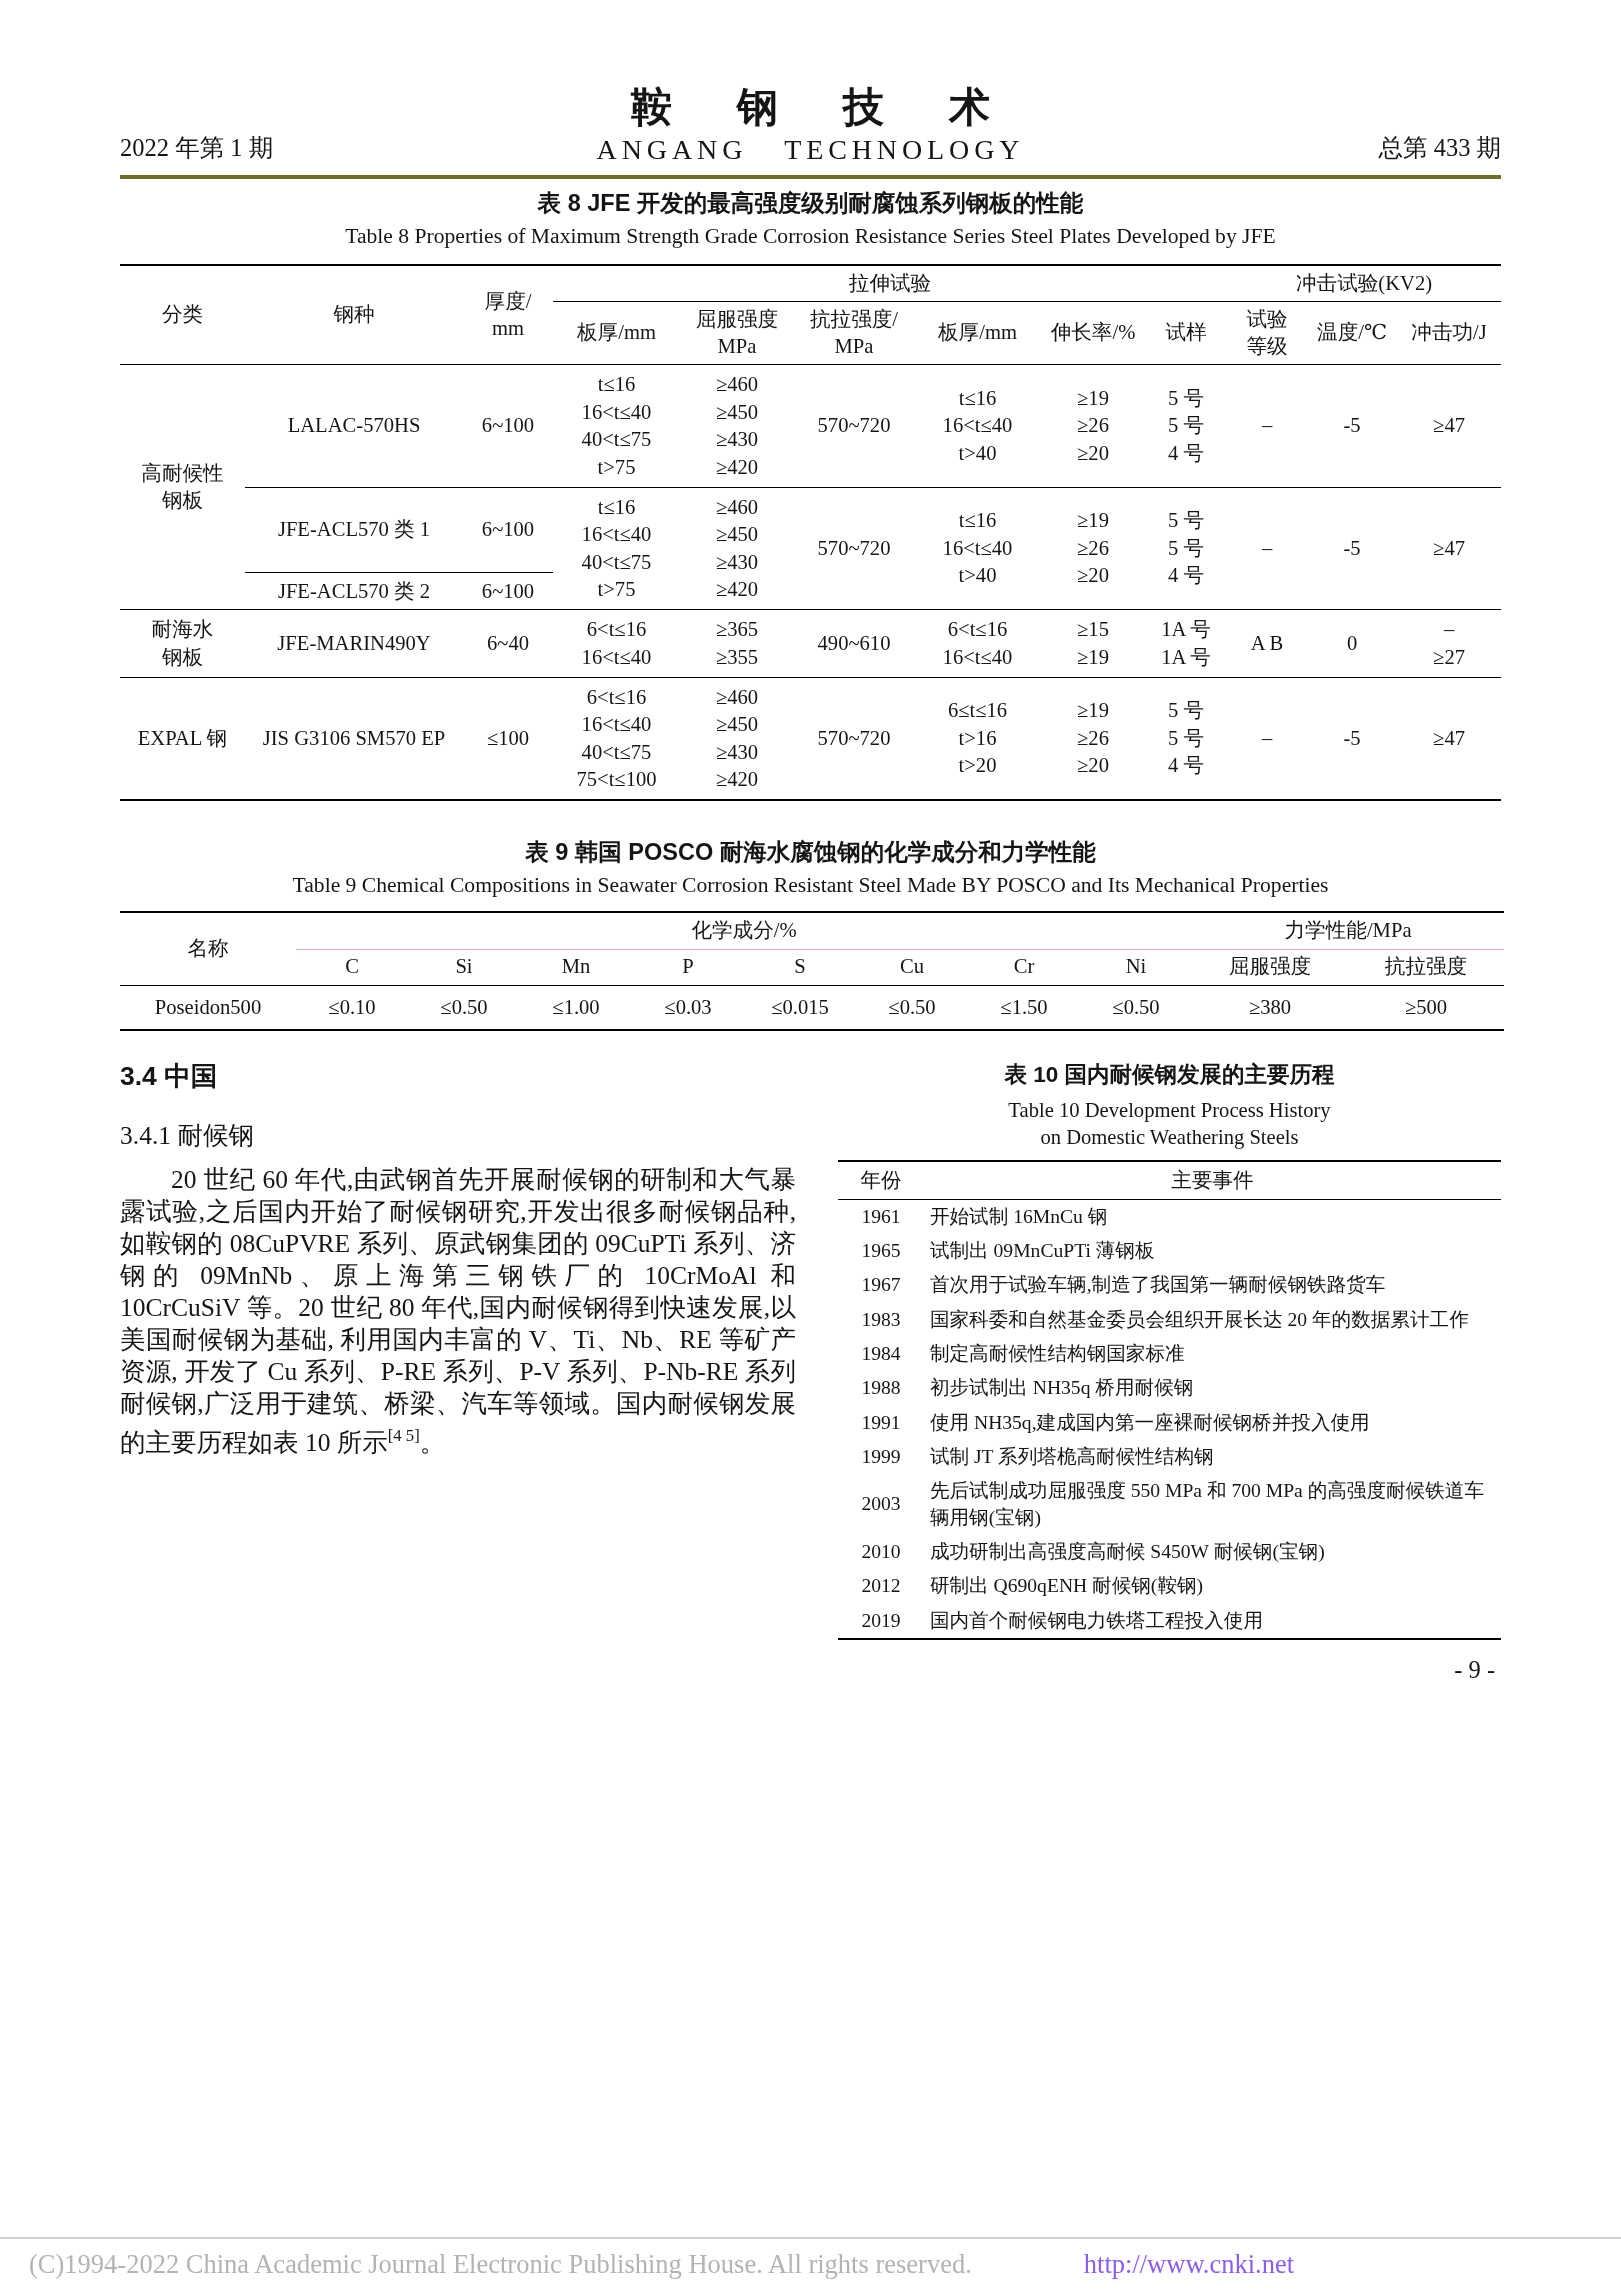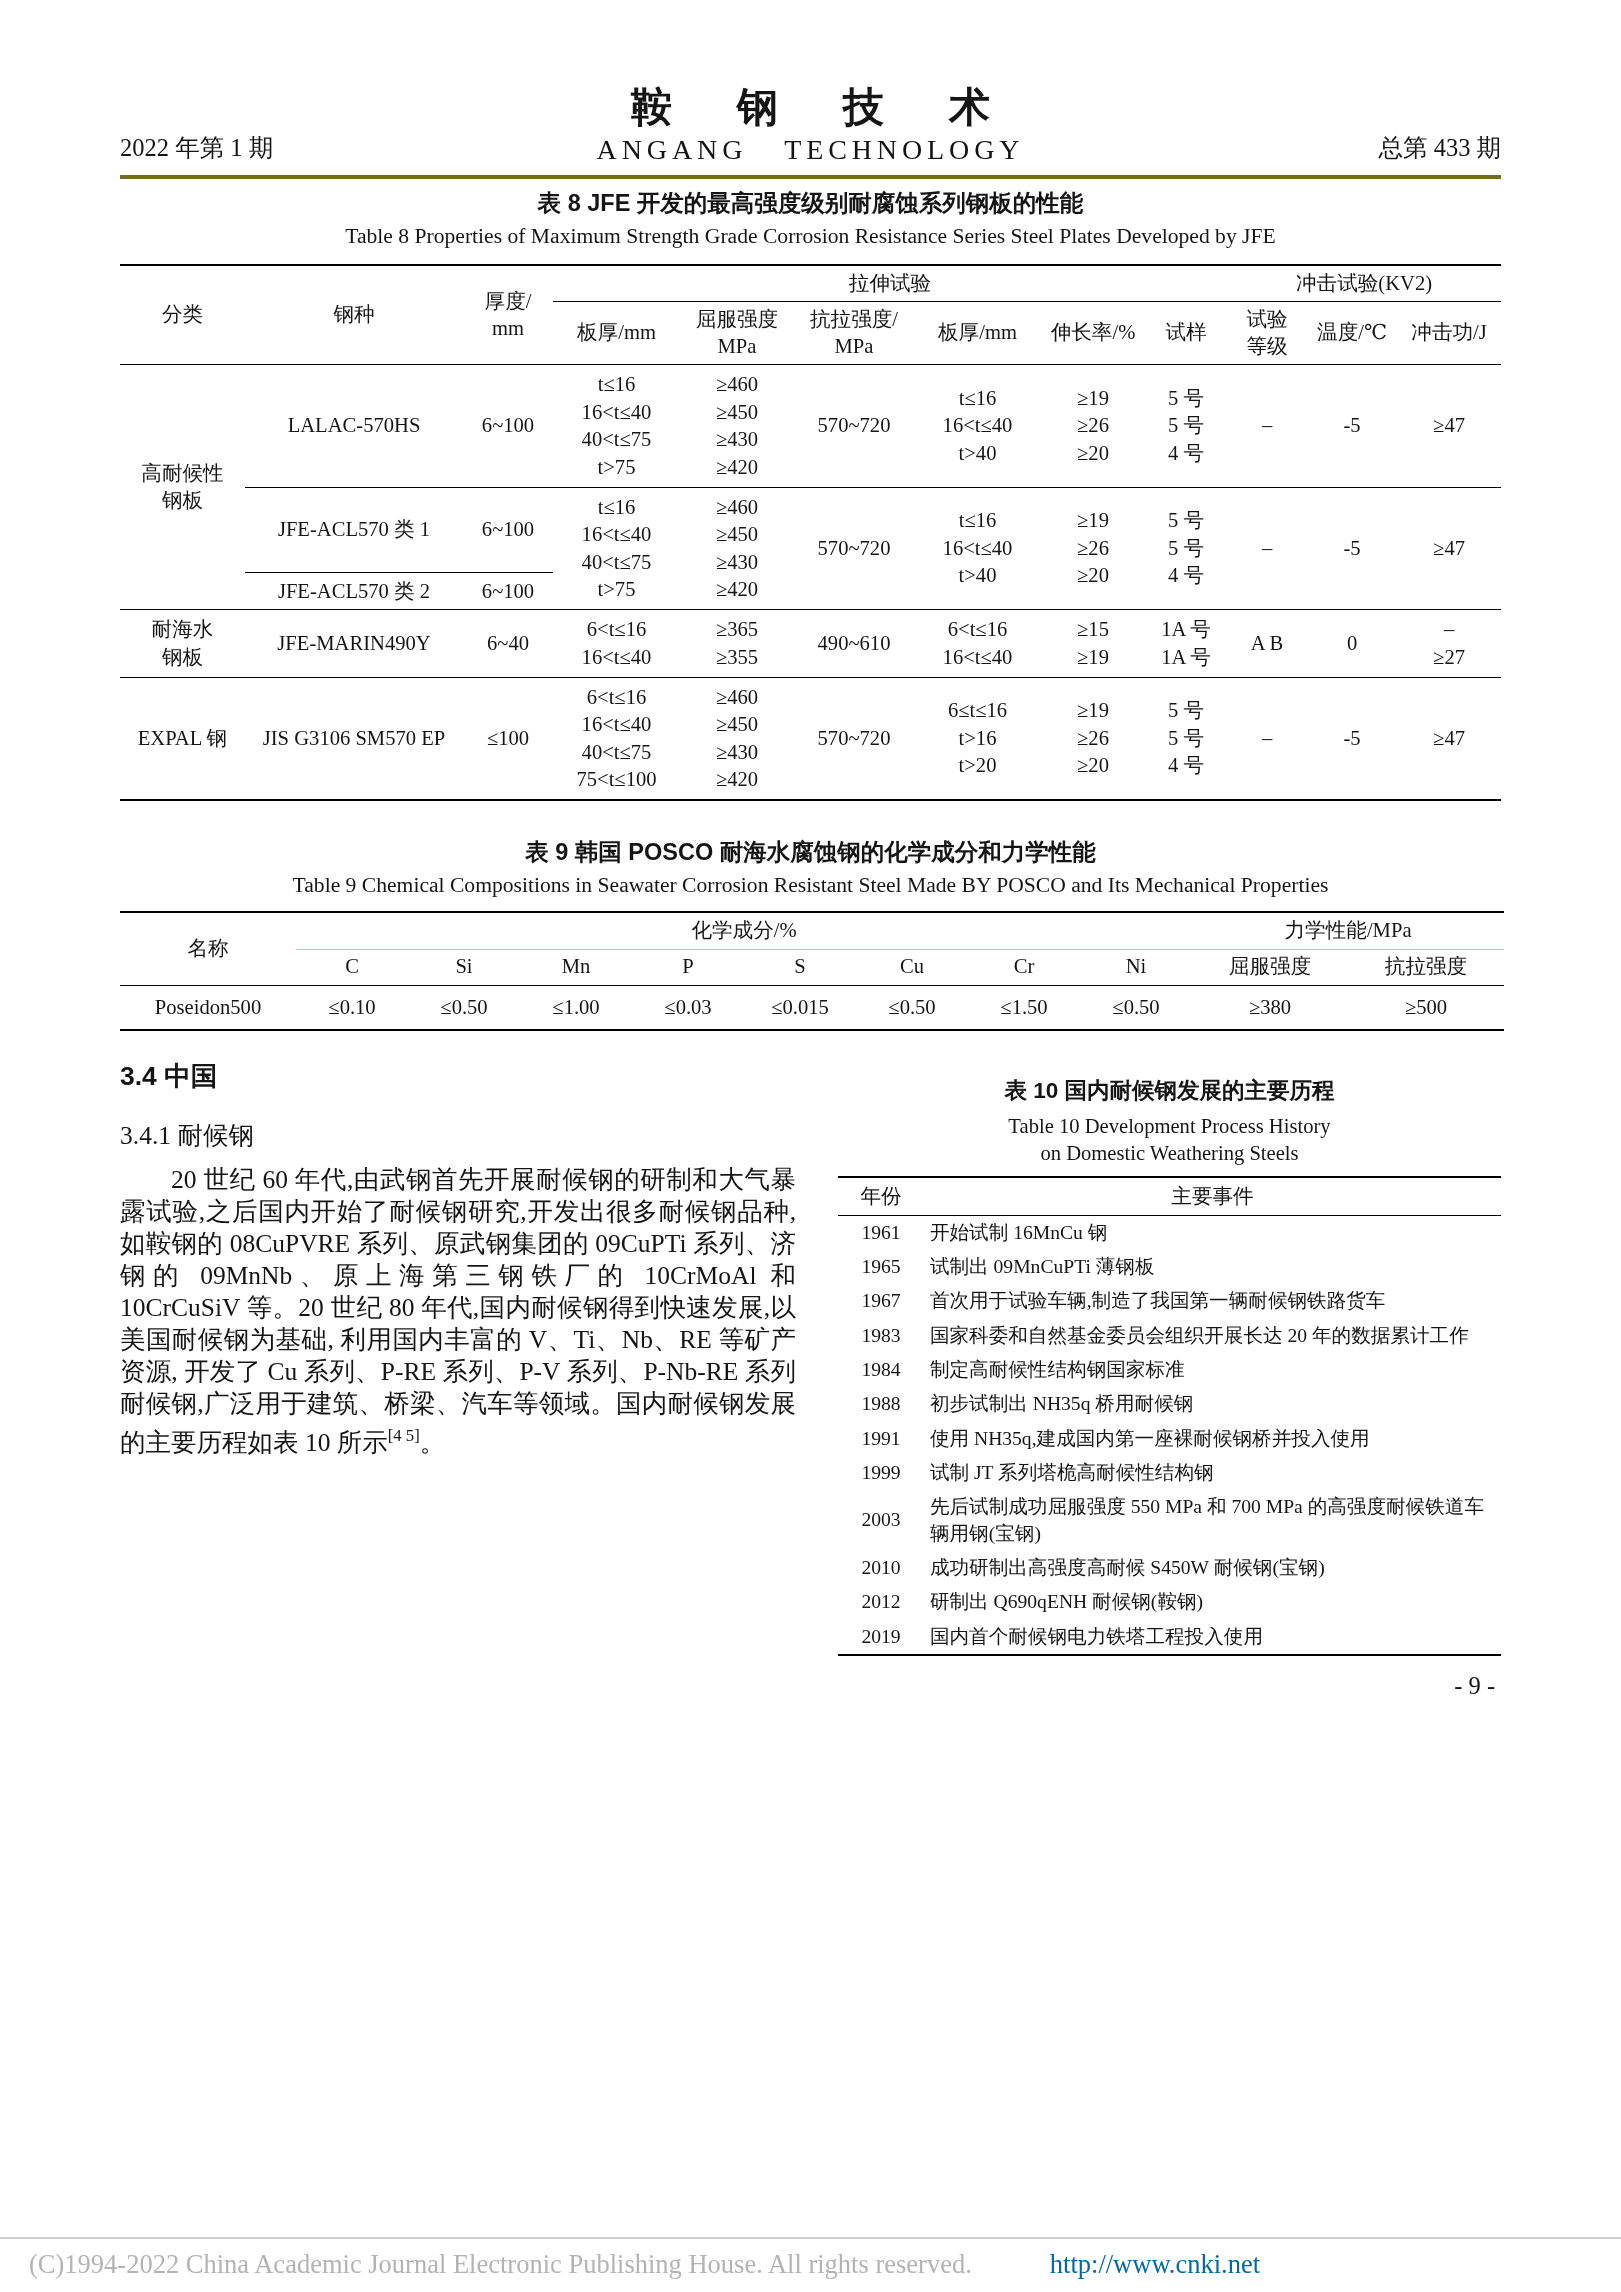--- a/index.html
+++ b/index.html
@@ -52,21 +52,21 @@
   
   .t9-wrap { margin-top:37px; }
   .t9 { width:100%; margin-top:11.8px; border-top:2px solid #000; border-bottom:2px solid #000; }
   .t9 .gb { border-bottom:1px solid #f9a8d4; }
   .t9 .hb { border-bottom:1px solid #000; }
   .t9 td { height:45px; }
 
   
   .twocol { display:flex; justify-content:space-between; margin-top:29px; }
   .col-left { width:676px; }
-  .col-right { width:663px;margin-top:16px; }
+  .col-right { width:663px; }
 
   .h-sec {
     font-family:Liberation Sans, sans-serif;
     font-weight:bold; font-size:26.5px; line-height:33px; margin-bottom:27px;
   }
   .h-subsec { font-size:25.5px; line-height:32px; margin-bottom:11.8px; }
   .para {
     font-size:25.5px; line-height:32px; text-align:justify; text-indent:2em;
   }
   .para + .para { margin-top:2px; }
@@ -88,21 +88,21 @@
 
   
   .footer {
     position:absolute; left:0; right:0; top:2237px;
     border-top:2px solid #cfcfcf;
     padding:9.8px 29px 0 29px;
     color:#b3b3b3; font-size:26.5px;
     display:flex; align-items:baseline;
   }
   .footer .copy { white-space:nowrap; }
-  .footer .url { margin-left:78px; white-space:nowrap; color:#0369a1; text-decoration:none; }
+  .footer .url { margin-left:112px; white-space:nowrap; color:#8b5cf6; text-decoration:none; }
 </style>
 </head>
 <body>
 
 <div class="page">
   <div class="content">
 
     <div class="journal-header">
       <div class="jt-zh">鞍 钢 技 术</div>
       <div class="jt-en">ANGANG TECHNOLOGY</div>

